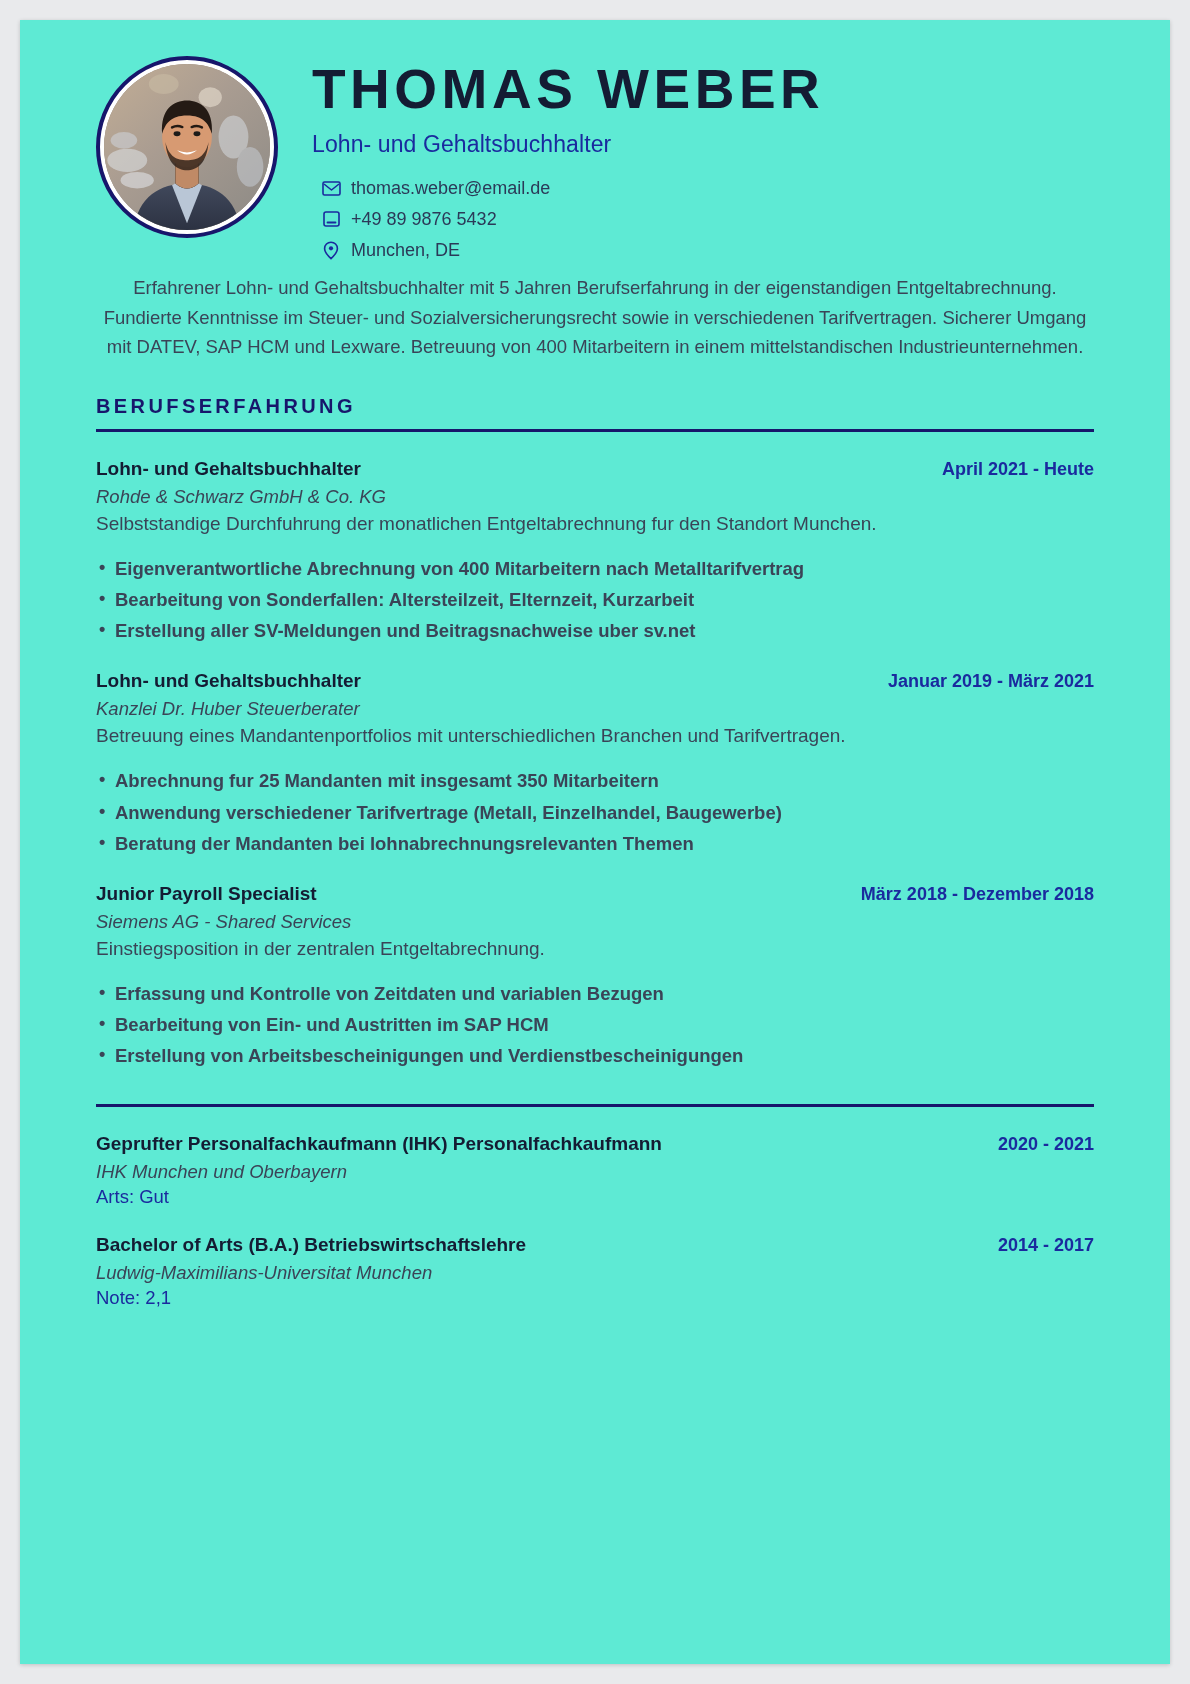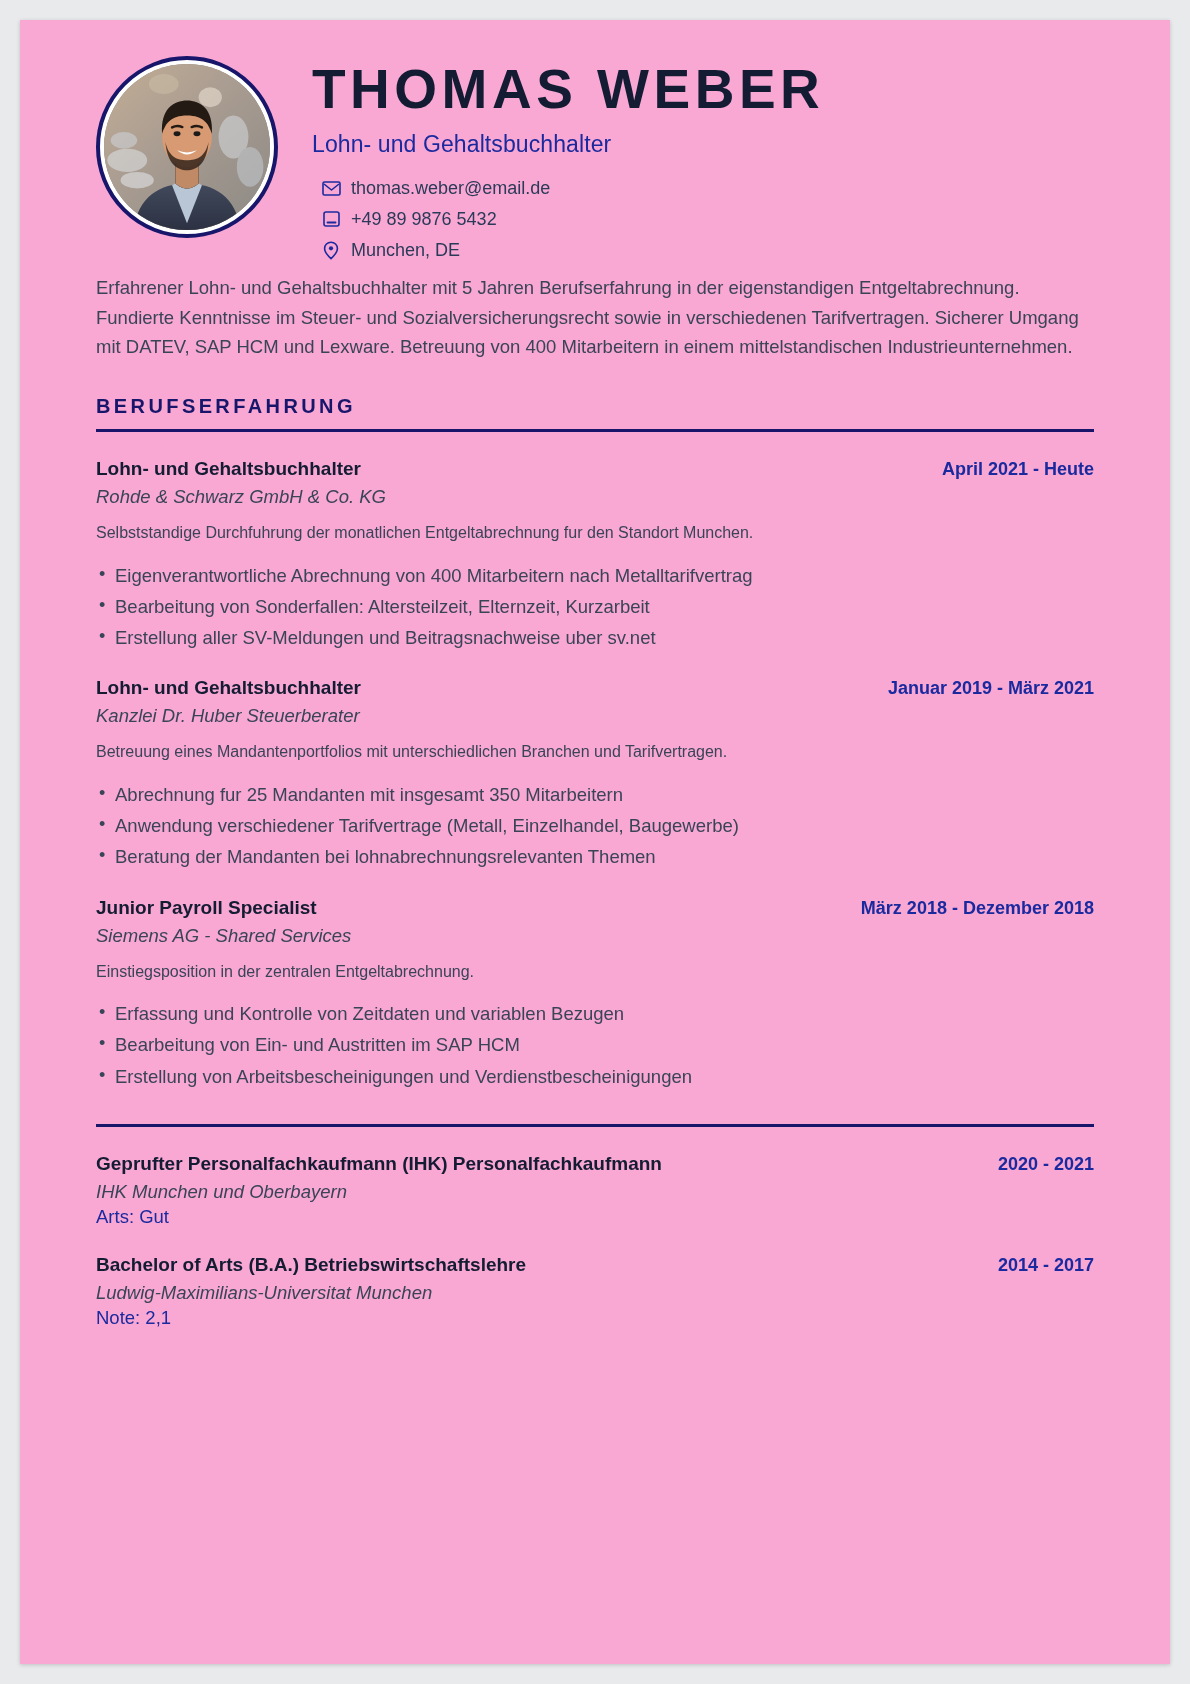--- a/index.html
+++ b/index.html
@@ -9,21 +9,21 @@
     height: 1684px;
     background: #e9eaec;
     font-family: "Liberation Sans", sans-serif;
   }
 
   .page {
     position: relative;
     width: 1150px;
     height: 1644px;
     margin: 20px auto;
-    background: #f9a8d4;
+    background: #5eead4;
     box-shadow: 0 1px 4px rgba(0,0,0,0.18);
     padding: 34px 76px 40px 76px;
     overflow: hidden;
   }
 
   
   .header {
     display: flex;
     align-items: flex-start;
     gap: 34px;
@@ -92,21 +92,21 @@
     justify-content: center;
   }
   .contact-row .ic svg { display: block; }
 
   
   .summary {
     margin-top: 2px;
     font-size: 18.5px;
     line-height: 1.58;
     color: #3a4457;
-    text-align: left;
+    text-align: center;
   }
 
   
   .section { margin-top: 34px; }
 
   .section-title {
     font-size: 20px;
     font-weight: 700;
     letter-spacing: 3.4px;
     color: #17166b;
@@ -135,42 +135,43 @@
     color: #1a2a9e;
     white-space: nowrap;
   }
   .entry-org {
     margin-top: 6px;
     font-size: 18.5px;
     font-style: italic;
     color: #3a4457;
   }
   .entry-desc {
-    margin-top: 14px;
-    font-size: 16px;
+    margin-top: 3px;
+    font-size: 19px;
     color: #3a4457;
     line-height: 1.42;
   }
   .entry-grade {
     margin-top: 3px;
     font-size: 18.5px;
     color: #1a2a9e;
   }
 
   .bullets {
     margin-top: 17px;
     list-style: none;
   }
   .bullets li {
     position: relative;
     padding-left: 19px;
     font-size: 18.5px;
     color: #3a4457;
     line-height: 1.47;
     margin-bottom: 4px;
+    font-weight: bold;
   }
   .bullets li::before {
     content: "\2022";
     position: absolute;
     left: 3px;
     top: -1px;
     color: #3a4457;
     font-size: 18px;
   }
 </style>

